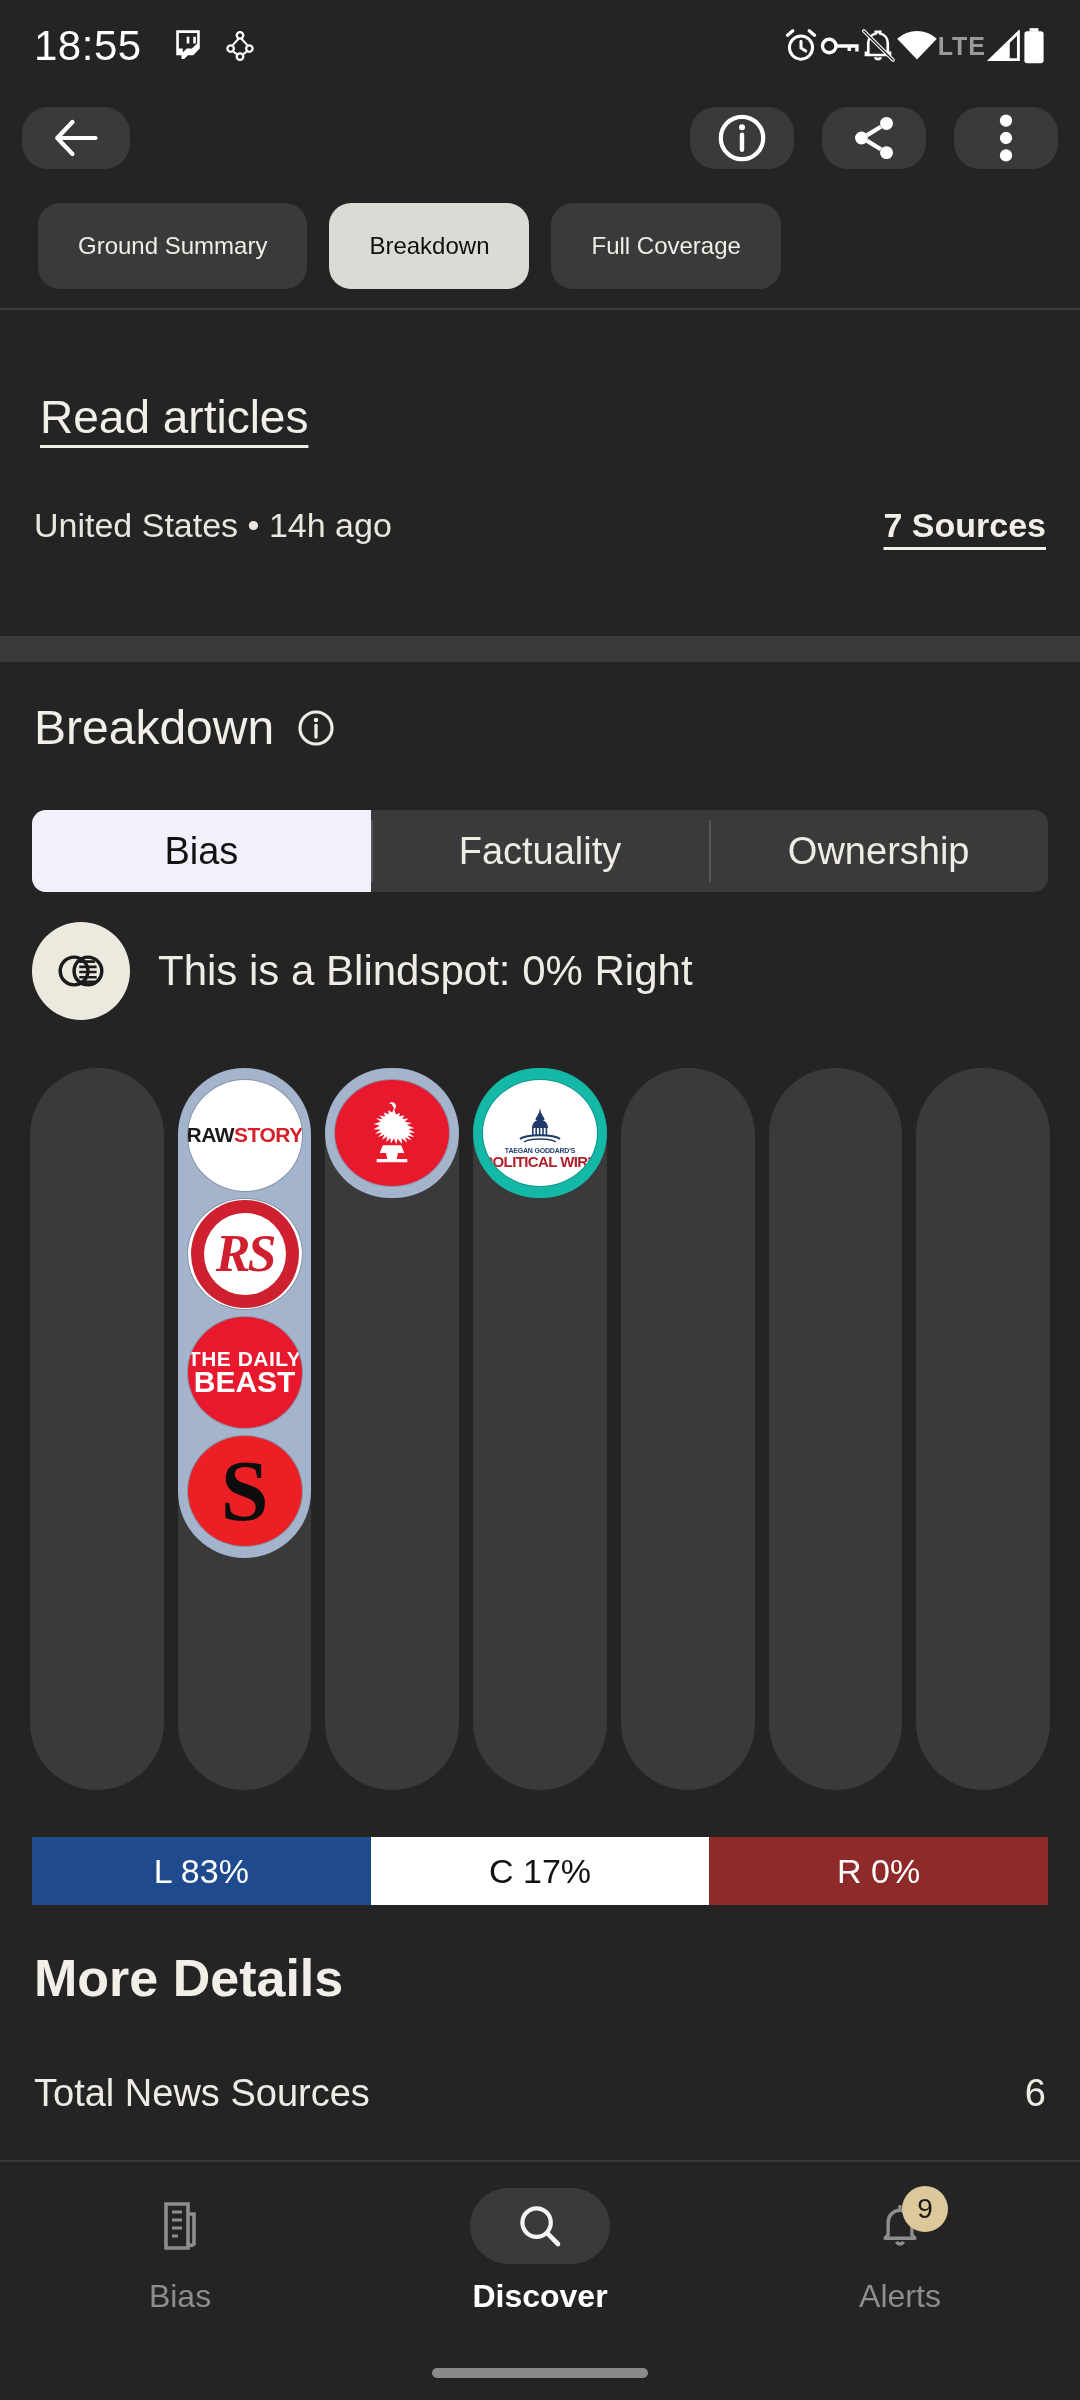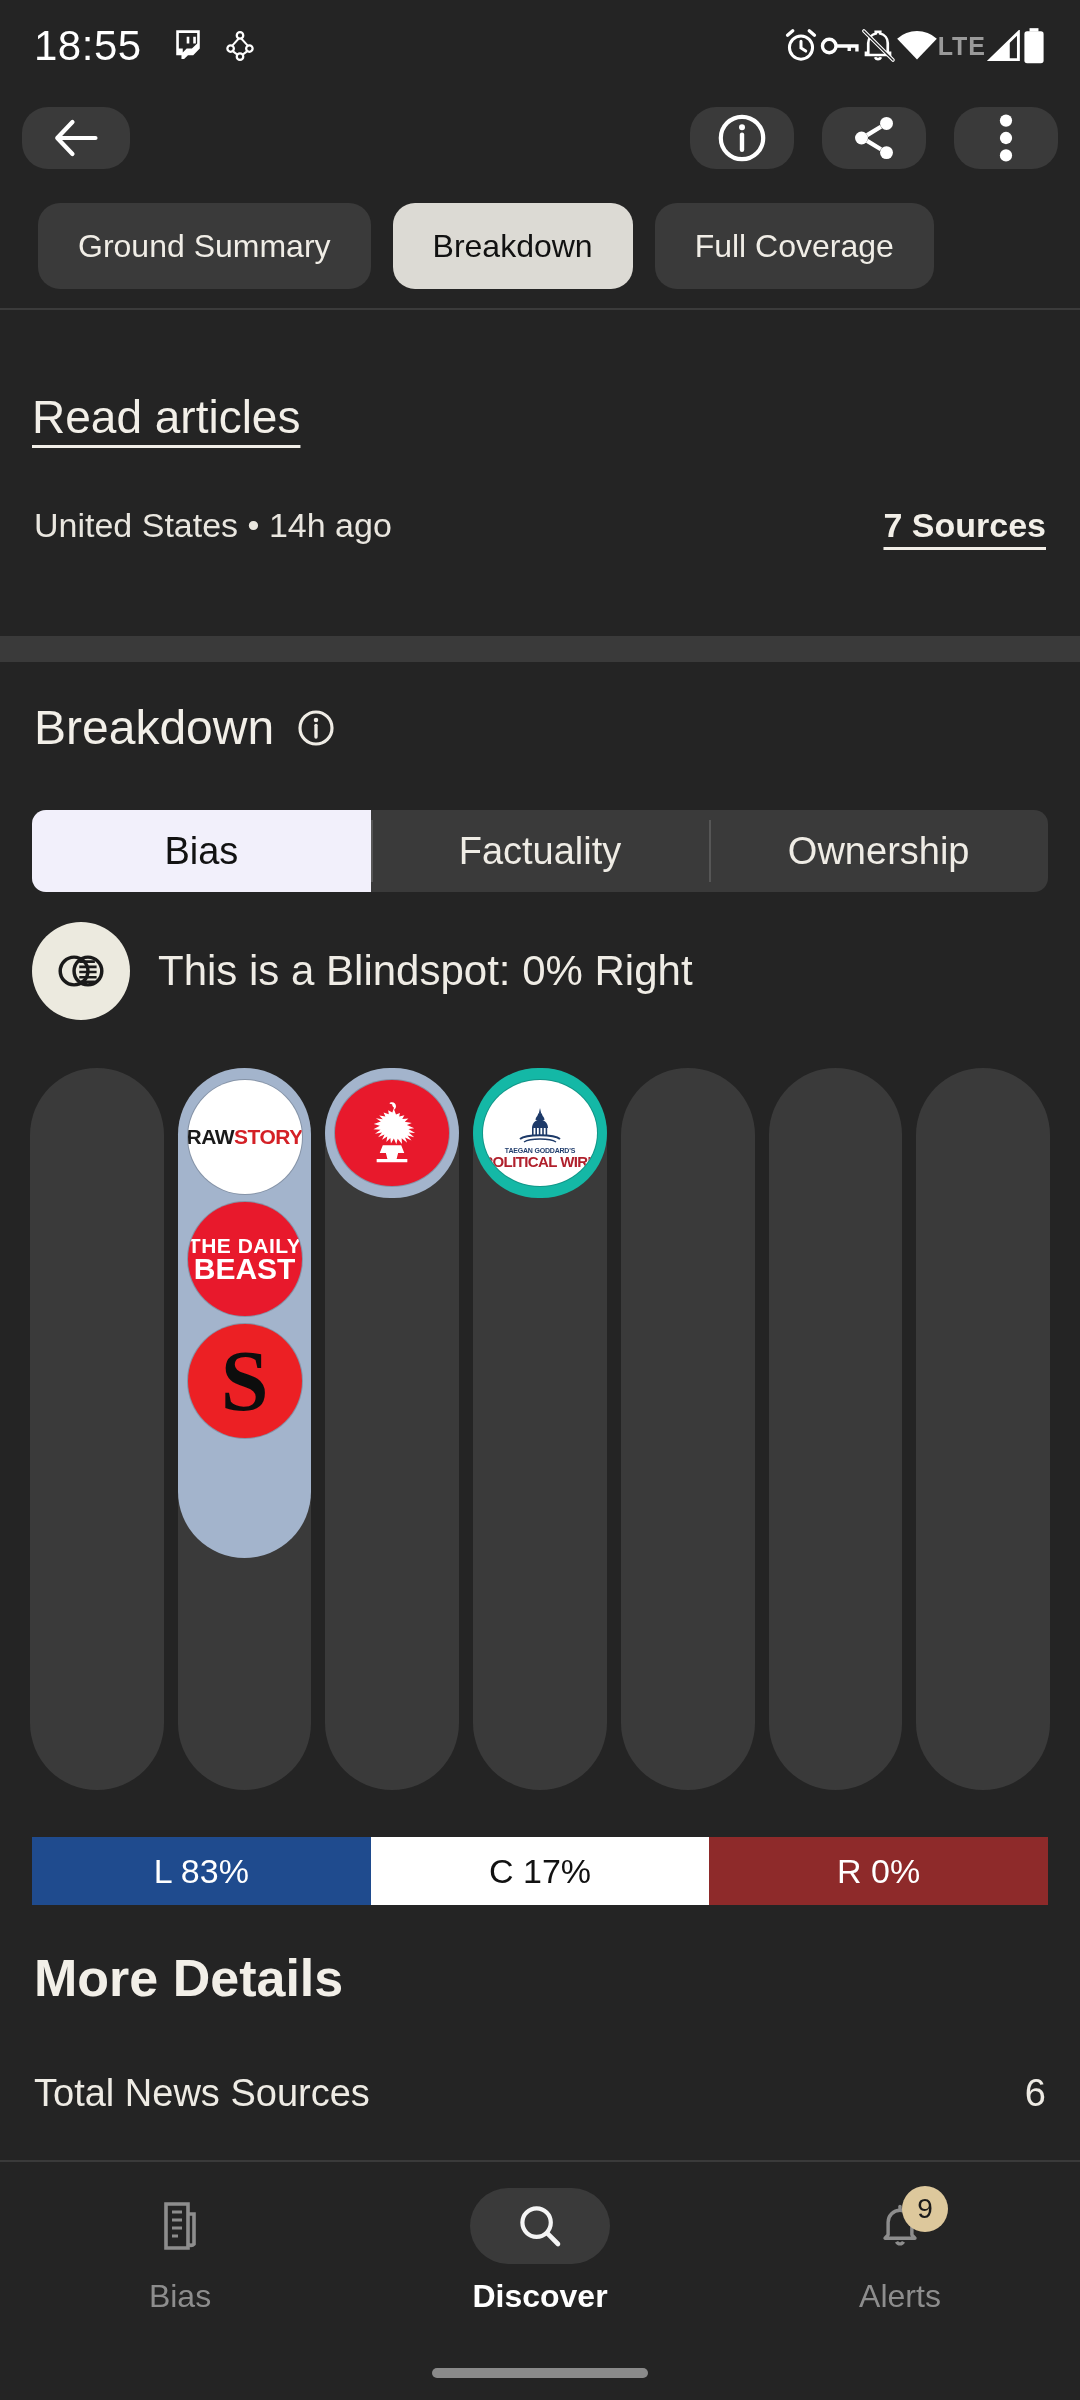--- a/index.html
+++ b/index.html
@@ -36,30 +36,30 @@
   .ab-btn.small { width: 104px; }
 
   
   .toptabs {
     position: absolute; top: 184px; left: 0; width: 1080px; height: 124px;
     display: flex; align-items: center; gap: 22px; padding-left: 38px;
   }
   .tt {
     height: 86px; border-radius: 22px; background: #3a3a3a;
     display: flex; align-items: center; justify-content: center;
-    padding: 0 40px; font-size: 32px; color: #f0ede6; white-space: nowrap;
+    padding: 0 40px; font-size: 24px; color: #f0ede6; white-space: nowrap;
   }
   .tt.active { background: #dcdad4; color: #111111; }
 
   .hr-line { position: absolute; left: 0; width: 1080px; height: 2px; background: #3b3b3b; }
 
   
   .read-wrap { position: absolute; top: 390px; left: 0; width: 1080px; }
   .read-title {
-    margin-left: 32px; font-size: 46px; color: #f2efe8;
+    margin-left: 40px; font-size: 46px; color: #f2efe8;
     text-decoration: underline; text-underline-offset: 12px;
     text-decoration-thickness: 3px; display: inline-block;
   }
   .meta-row {
     margin-top: 62px; padding: 0 34px;
     display: flex; align-items: center; justify-content: space-between;
   }
   .meta-left { font-size: 34px; color: #e9e6df; }
   .meta-right {
     font-size: 34px; color: #f2efe8; font-weight: bold;
@@ -324,20 +324,27 @@
   </div>
 
   <div class="chart">
 
     <div class="col"></div>
 
     <div class="col">
       <div class="col-pill" style="height:490px">
         <div class="logo logo-white">
           <span class="rawstory"><span class="a">RAW</span><span class="b">STORY</span></span>
+        </div>
+        <div class="logo logo-rs">
+          <div class="rs-ring">
+              <div class="rs-inner">
+                <span class="rs-txt">RS</span>
+              </div>
+            </div>
         </div>
         <div class="logo logo-red">
           <span class="dbeast">
               <span class="l1">THE DAILY</span>
               <span class="l2">BEAST</span>
             </span>
         </div>
         <div class="logo" style="background:#ec2024">
           <span class="salon-s">S</span>
         </div>

